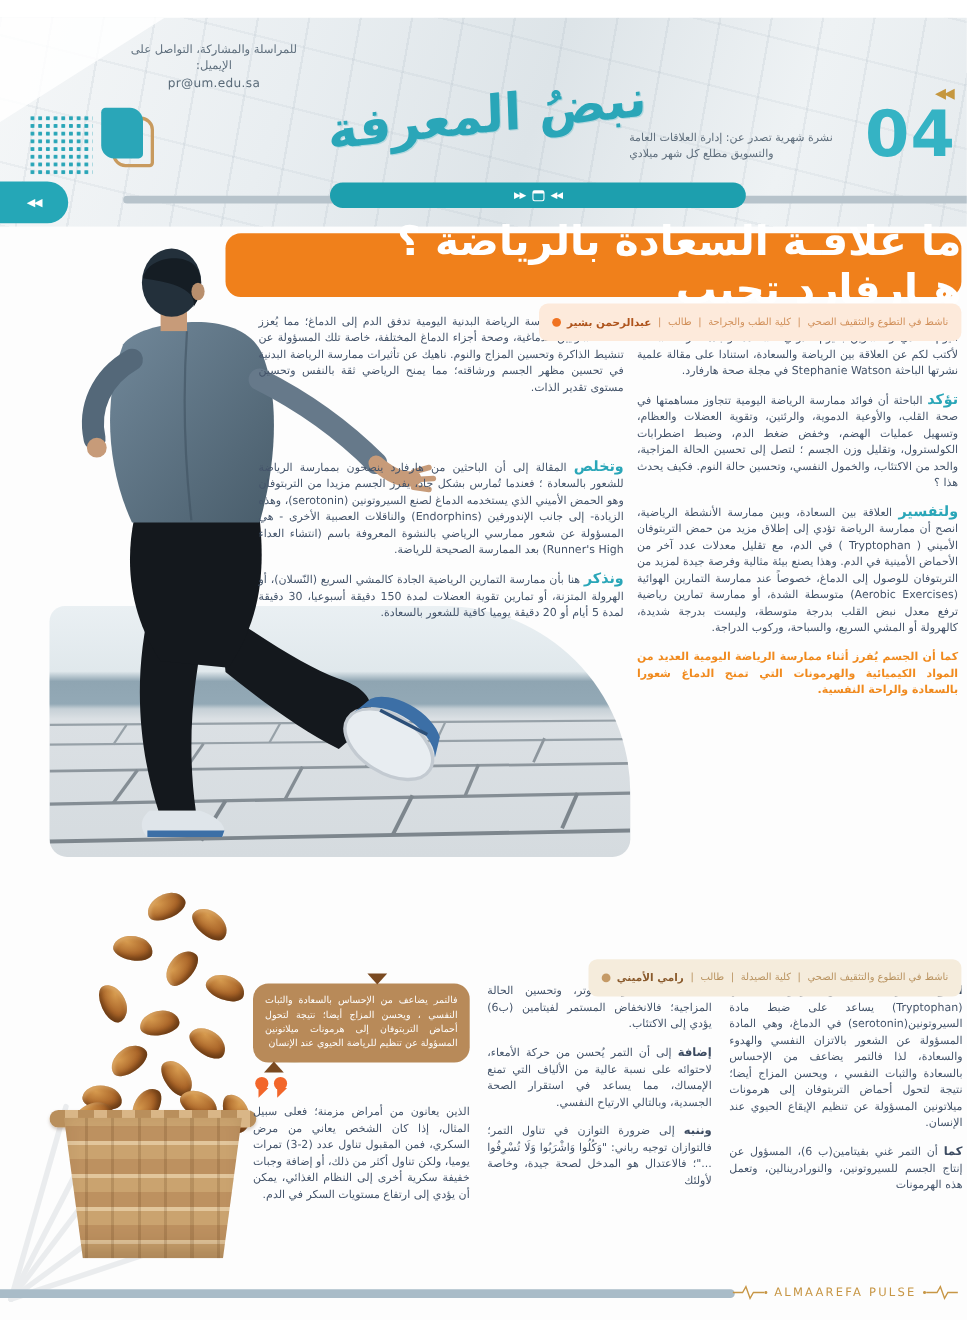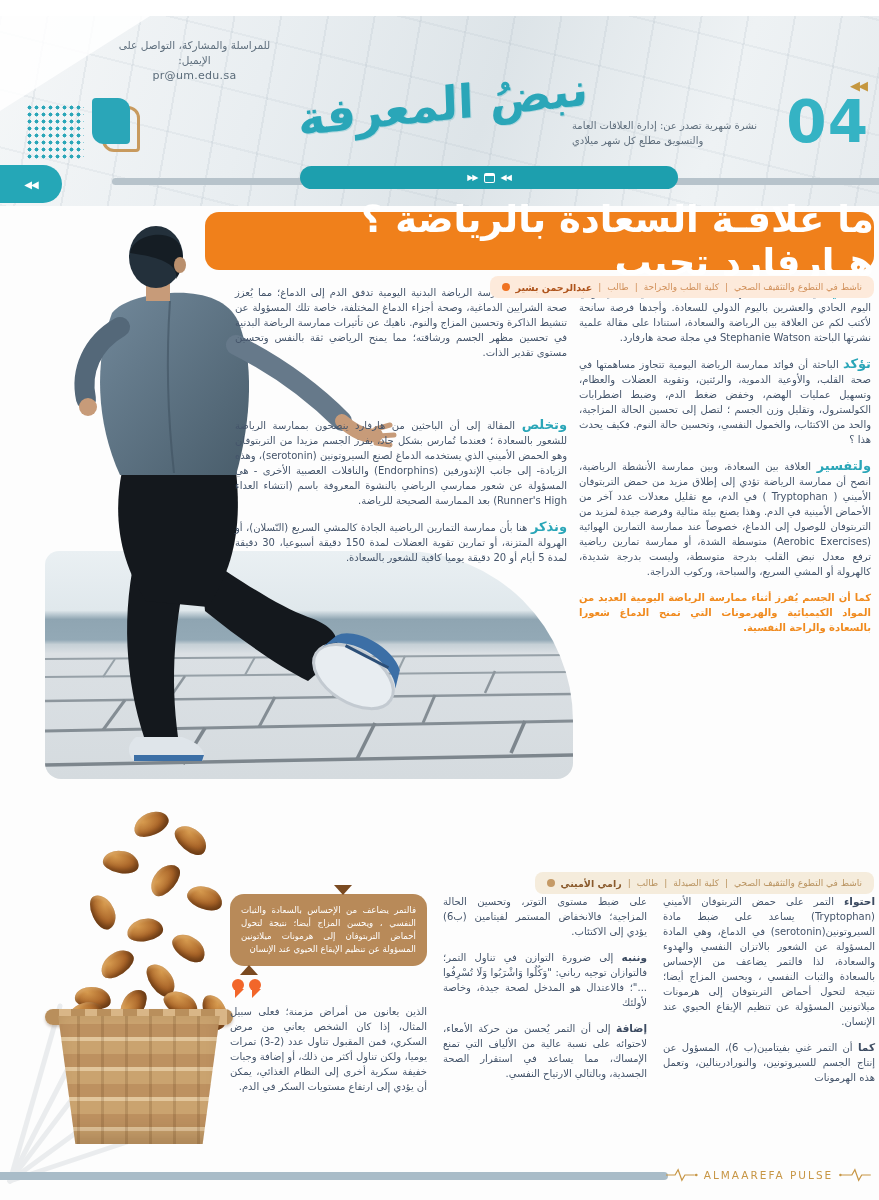--- a/index.html
+++ b/index.html
@@ -41,21 +41,21 @@
     display:flex; align-items:center; justify-content:center; color:#ffffff; font-size:10px; letter-spacing:-1px; }
   .date-pill { position:absolute; left:300px; top:150px; width:378px; height:23px; background:#1d9fae; border-radius:12px;
     display:flex; align-items:center; justify-content:center; gap:6px; color:#ffffff; font-size:9.5px; padding:0 10px; direction:rtl; }
   .cal-icon { display:inline-block; width:11px; height:10px; border:1px solid #fff; border-top:3px solid #fff; border-radius:2px; }
   .pill-arrows { font-size:8px; letter-spacing:-1px; }
 
   
   .title-banner { position:absolute; left:205px; right:5px; height:58px; background:#f0801b; border-radius:14px;
     display:flex; align-items:center; justify-content:center; color:#ffffff; font-weight:bold; font-size:37px; letter-spacing:0; z-index:5; }
   .tb1 { top:196px; }
-  .byline { position:absolute; right:5px; height:22px; border-radius:8px; display:flex; align-items:center; gap:6px;
+  .byline { position:absolute; right:5px; height:34px; border-radius:8px; display:flex; align-items:center; gap:6px;
     padding:0 12px; font-size:9px; direction:ltr; z-index:5; }
   .bl1 { top:260px; background:#fdeadb; color:#d1905a; }
   .bl1 .dot { width:8px; height:8px; border-radius:50%; background:#f07322; }
   .bl1 .name { font-weight:bold; color:#ae531b; font-size:9.5px; }
   .bl2 { top:856px; background:#f5ecdc; color:#b99360; }
   .bl2 .dot { width:8px; height:8px; border-radius:50%; background:#c59a66; }
   .bl2 .name { font-weight:bold; color:#8a5a2c; font-size:9.5px; }
 
   .scenic { position:absolute; left:45px; top:535px; width:528px; height:228px;
     border-radius:14px 170px 16px 16px; overflow:hidden; z-index:1;
@@ -278,27 +278,27 @@
     <div class="basket"></div>
   </div>
 
   <div class="a2cols">
     <div class="c1">
       <p class="para"><span class="lead2">احتواء</span> <span>التمر على حمض التربتوفان الأميني (Tryptophan) يساعد على ضبط مادة السيروتونين(serotonin) في الدماغ، وهي المادة المسؤولة عن الشعور بالاتزان النفسي والهدوء والسعادة، لذا فالتمر يضاعف من الإحساس بالسعادة والثبات النفسي ، ويحسن المزاج أيضا؛ نتيجة لتحول أحماض التربتوفان إلى هرمونات ميلاتونين المسؤولة عن تنظيم الإيقاع الحيوي عند الإنسان.</span></p>
       <p class="para"><span class="lead2">كما</span> <span>أن التمر غني بفيتامين(ب 6)، المسؤول عن إنتاج الجسم للسيروتونين، والنورادرينالين، وتعمل هذه الهرمونات</span></p>
     </div>
     <div class="c2">
       <p class="para"><span>على ضبط مستوى التوتر، وتحسين الحالة المزاجية؛ فالانخفاض المستمر لفيتامين (ب6) يؤدي إلى الاكتئاب.</span></p>
+      <p class="para"><span class="lead2">إضافة</span> <span>إلى أن التمر يُحسن من حركة الأمعاء، لاحتوائه على نسبة عالية من الألياف التي تمنع الإمساك، مما يساعد في استقرار الصحة الجسدية، وبالتالي الارتياح النفسي.</span></p>
       <p class="para"><span class="lead2">وننبه</span> <span>إلى ضرورة التوازن في تناول التمر؛ فالتوازان توجيه رباني: "وَكُلُوا وَاشْرَبُوا وَلَا تُسْرِفُوا ..."؛ فالاعتدال هو المدخل لصحة جيدة، وخاصة لأولئك</span></p>
-      <p class="para"><span class="lead2">إضافة</span> <span>إلى أن التمر يُحسن من حركة الأمعاء، لاحتوائه على نسبة عالية من الألياف التي تمنع الإمساك، مما يساعد في استقرار الصحة الجسدية، وبالتالي الارتياح النفسي.</span></p>
     </div>
     <div class="c3">
       <div class="quote-bubble">
         <span class="tri-top"></span>
-        <span>فالتمر يضاعف من الإحساس بالسعادة والثبات النفسي ، ويحسن المزاج أيضا؛ نتيجة لتحول أحماض التربتوفان إلى هرمونات ميلاتونين المسؤولة عن تنظيم الإيقاع الحيوي عند الإنسان</span>
+        <span>فالتمر يضاعف من الإحساس بالسعادة والثبات النفسي ، ويحسن المزاج أيضا؛ نتيجة لتحول أحماض التربتوفان إلى هرمونات ميلاتونين المسؤولة عن تنظيم للرياضة الحيوي عند الإنسان</span>
         <span class="tri-bot"></span>
       </div>
       <div class="qmarks">
         <span class="qmark"></span><span class="qmark"></span>
       </div>
       <p class="para">الذين يعانون من أمراض مزمنة؛ فعلى سبيل المثال، إذا كان الشخص يعاني من مرض السكري، فمن المقبول تناول عدد (2-3) تمرات يوميا، ولكن تناول أكثر من ذلك، أو إضافة وجبات خفيفة سكرية أخرى إلى النظام الغذائي، يمكن أن يؤدي إلى ارتفاع مستويات السكر في الدم.</p>
     </div>
   </div>
 
   <svg class="palm-mark" viewBox="0 0 150 190">

